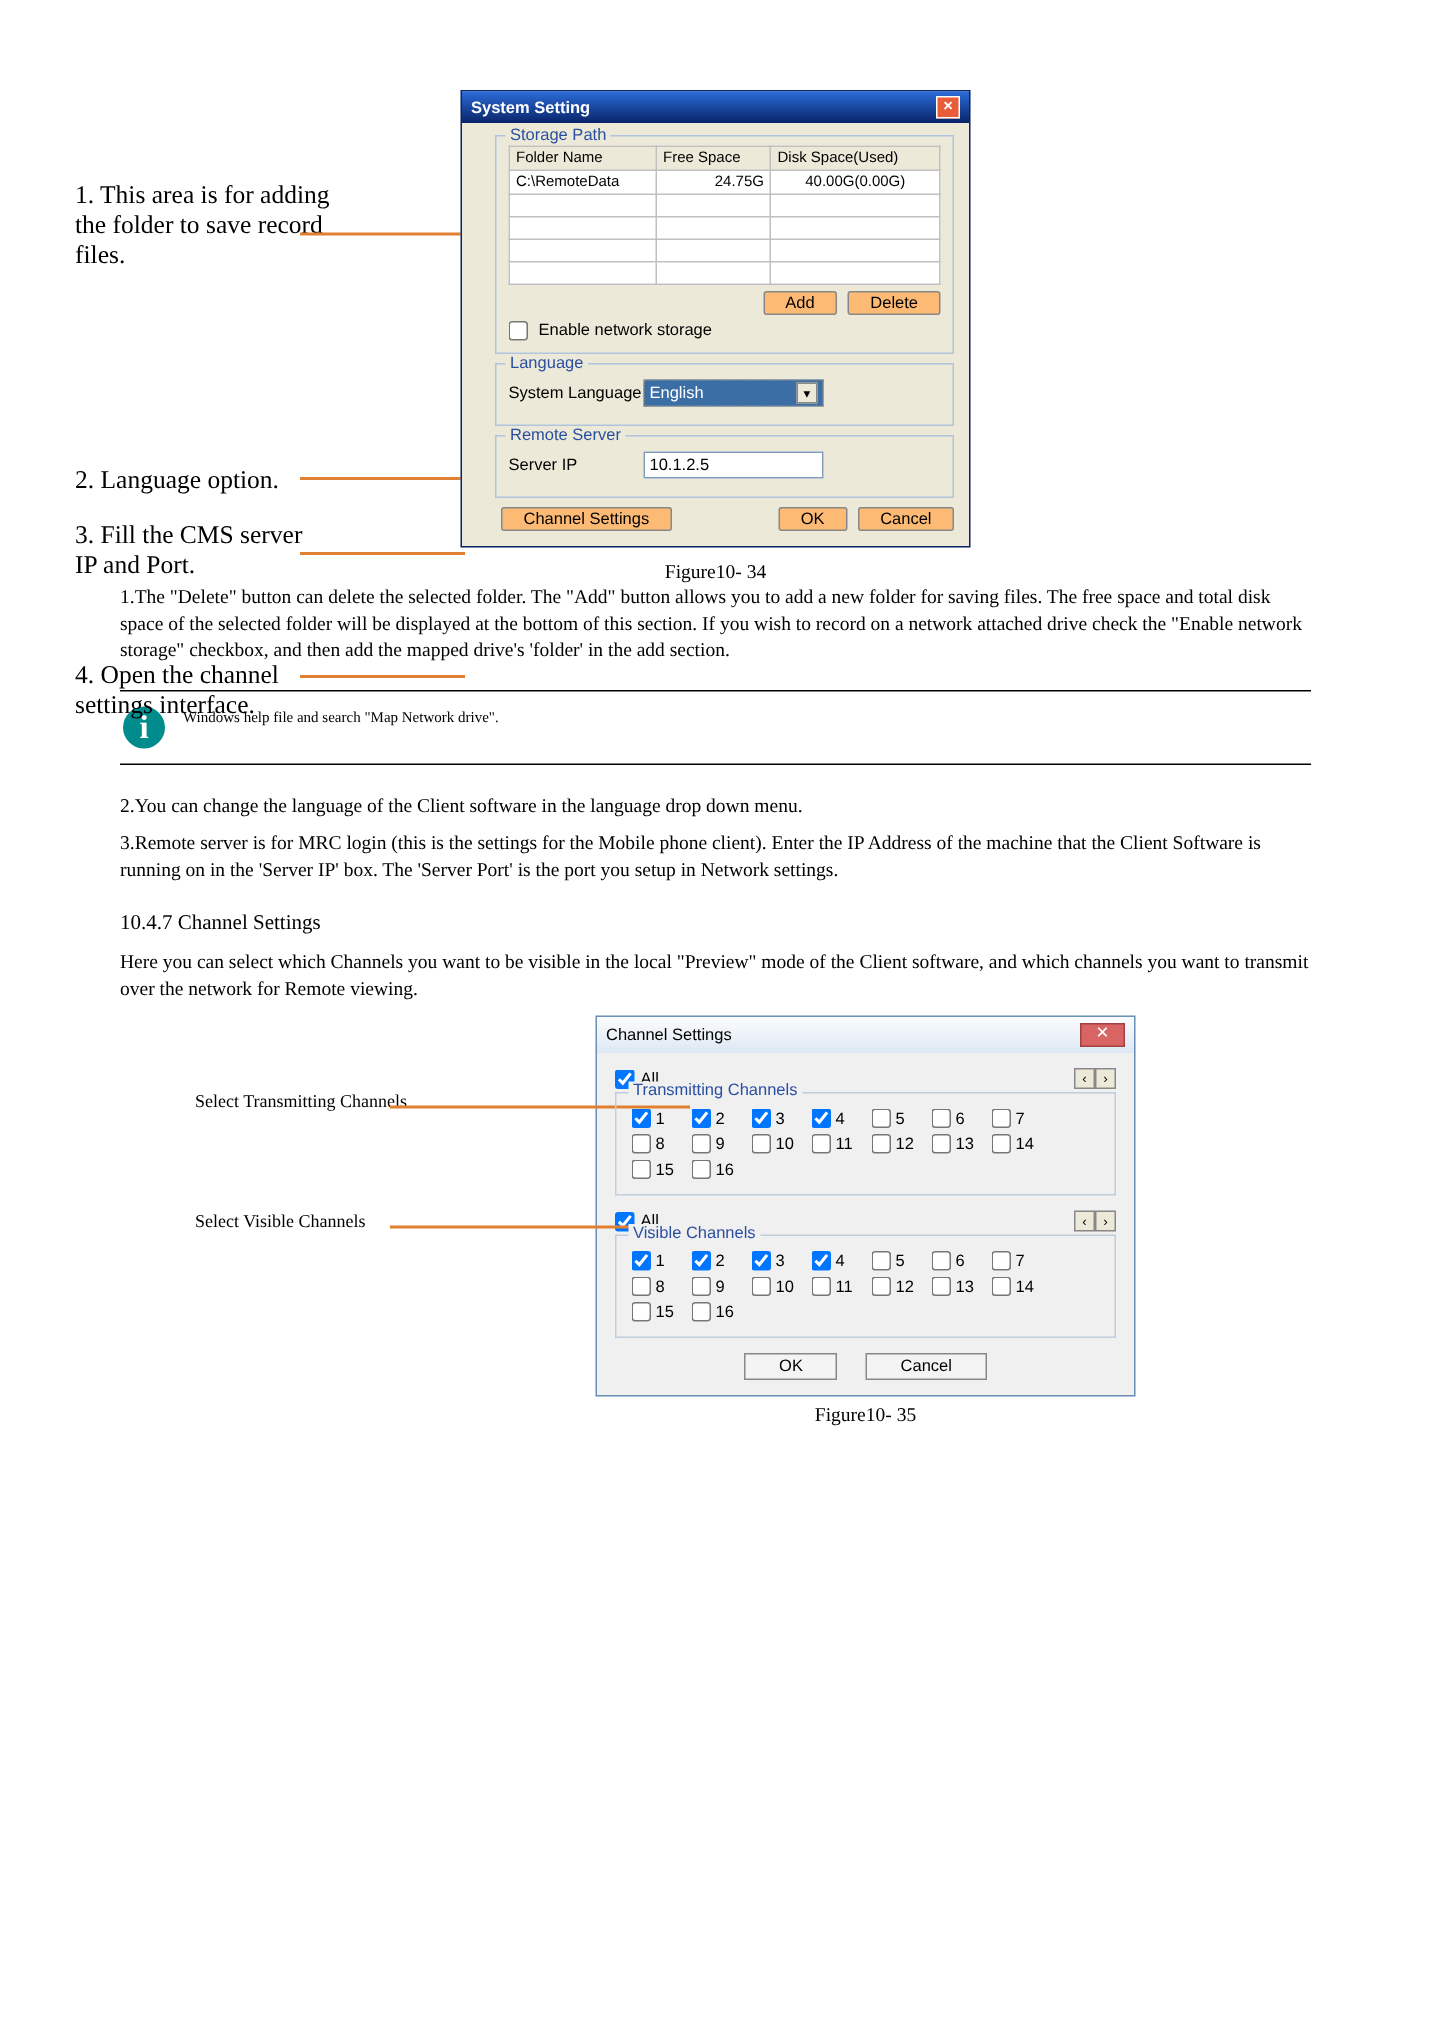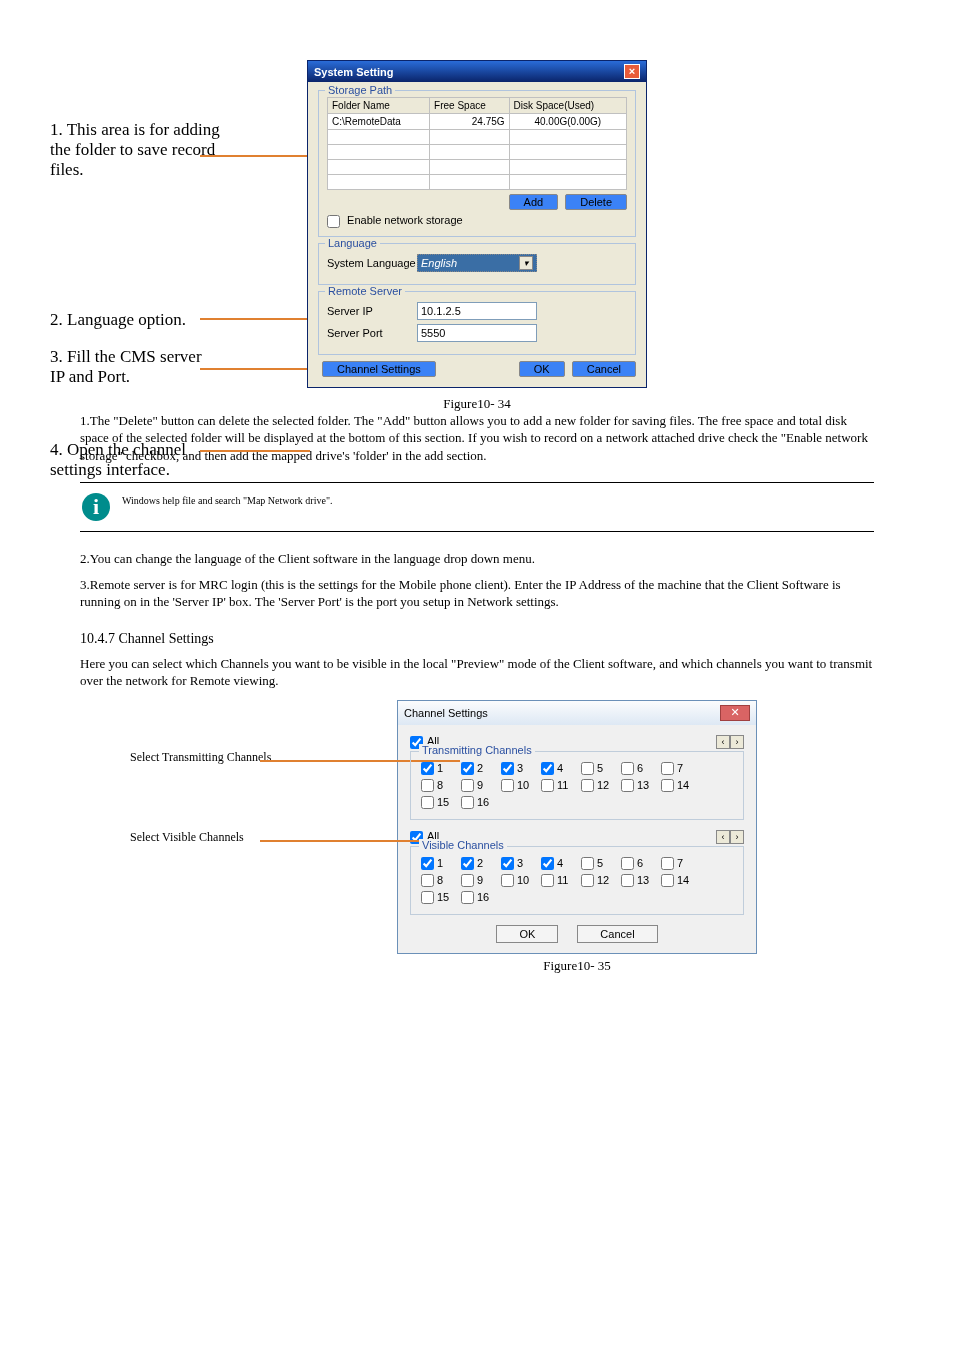--- a/index.html
+++ b/index.html
@@ -43,21 +43,21 @@
   .xp-close {
     width: 16px; height: 15px;
     background: #e85c3a;
     border: 1px solid #fff;
     color: #fff;
     font-size: 11px;
     line-height: 12px;
     text-align: center;
     display: inline-block;
   }
-  .xp-body { padding: 8px 10px 10px 10px; }
+  .xp-body { padding: 8px 10px 10px 10px; margin-left: 12px; }
   .fieldset {
     border: 1px solid #b0c4de;
     margin-bottom: 6px;
     padding: 6px 8px 8px 8px;
     position: relative;
   }
   .fieldset > .legend {
     position: absolute;
     top: -7px;
     left: 6px;
@@ -74,21 +74,21 @@
   }
   table.grid td, table.grid th {
     border: 1px solid #c0c0c0;
     padding: 2px 4px;
     height: 15px;
   }
   table.grid th { background: #ece9d8; font-weight: normal; text-align: left; }
   .btn-row { text-align: right; margin-top: 4px; }
   .xp-btn {
     display: inline-block;
-    background: #3b82f6;
+    background: #fdba74;
     border: 1px solid #888;
     border-radius: 2px;
     padding: 1px 14px;
     font-size: 11px;
     margin-left: 4px;
   }
   .chk { margin-right: 4px; vertical-align: middle; }
   .xp-input {
     border: 1px solid #7f9db9;
     background: #fff;
@@ -100,21 +100,20 @@
     border: 1px dotted #888;
     background: #3a6ea5;
     color: #fff;
     padding: 1px 3px;
     font-size: 11px;
     height: 18px;
     display: inline-flex;
     align-items: center;
     justify-content: space-between;
     width: 120px;
-    font-style: italic;
   }
   .dd-arrow {
     width: 14px; height: 14px;
     background: #ece9d8;
     border: 1px solid #888;
     color: #000;
     font-size: 9px;
     line-height: 12px;
     text-align: center;
     margin-left: 6px;
@@ -309,24 +308,20 @@
             </span>
           </div>
         </div>
 
         <div class="fieldset">
           <span class="legend">Remote Server</span>
           <div class="row2">
             <span class="lbl">Server IP</span>
             <input class="xp-input" style="width: 120px;" value="10.1.2.5">
           </div>
-          <div class="row2">
-            <span class="lbl">Server Port</span>
-            <input class="xp-input" style="width: 120px;" value="5550">
-          </div>
         </div>
 
         <div class="dialog-bottom">
           <span class="xp-btn">Channel Settings</span>
           <div>
             <span class="xp-btn">OK</span>
             <span class="xp-btn">Cancel</span>
           </div>
         </div>
       </div>

